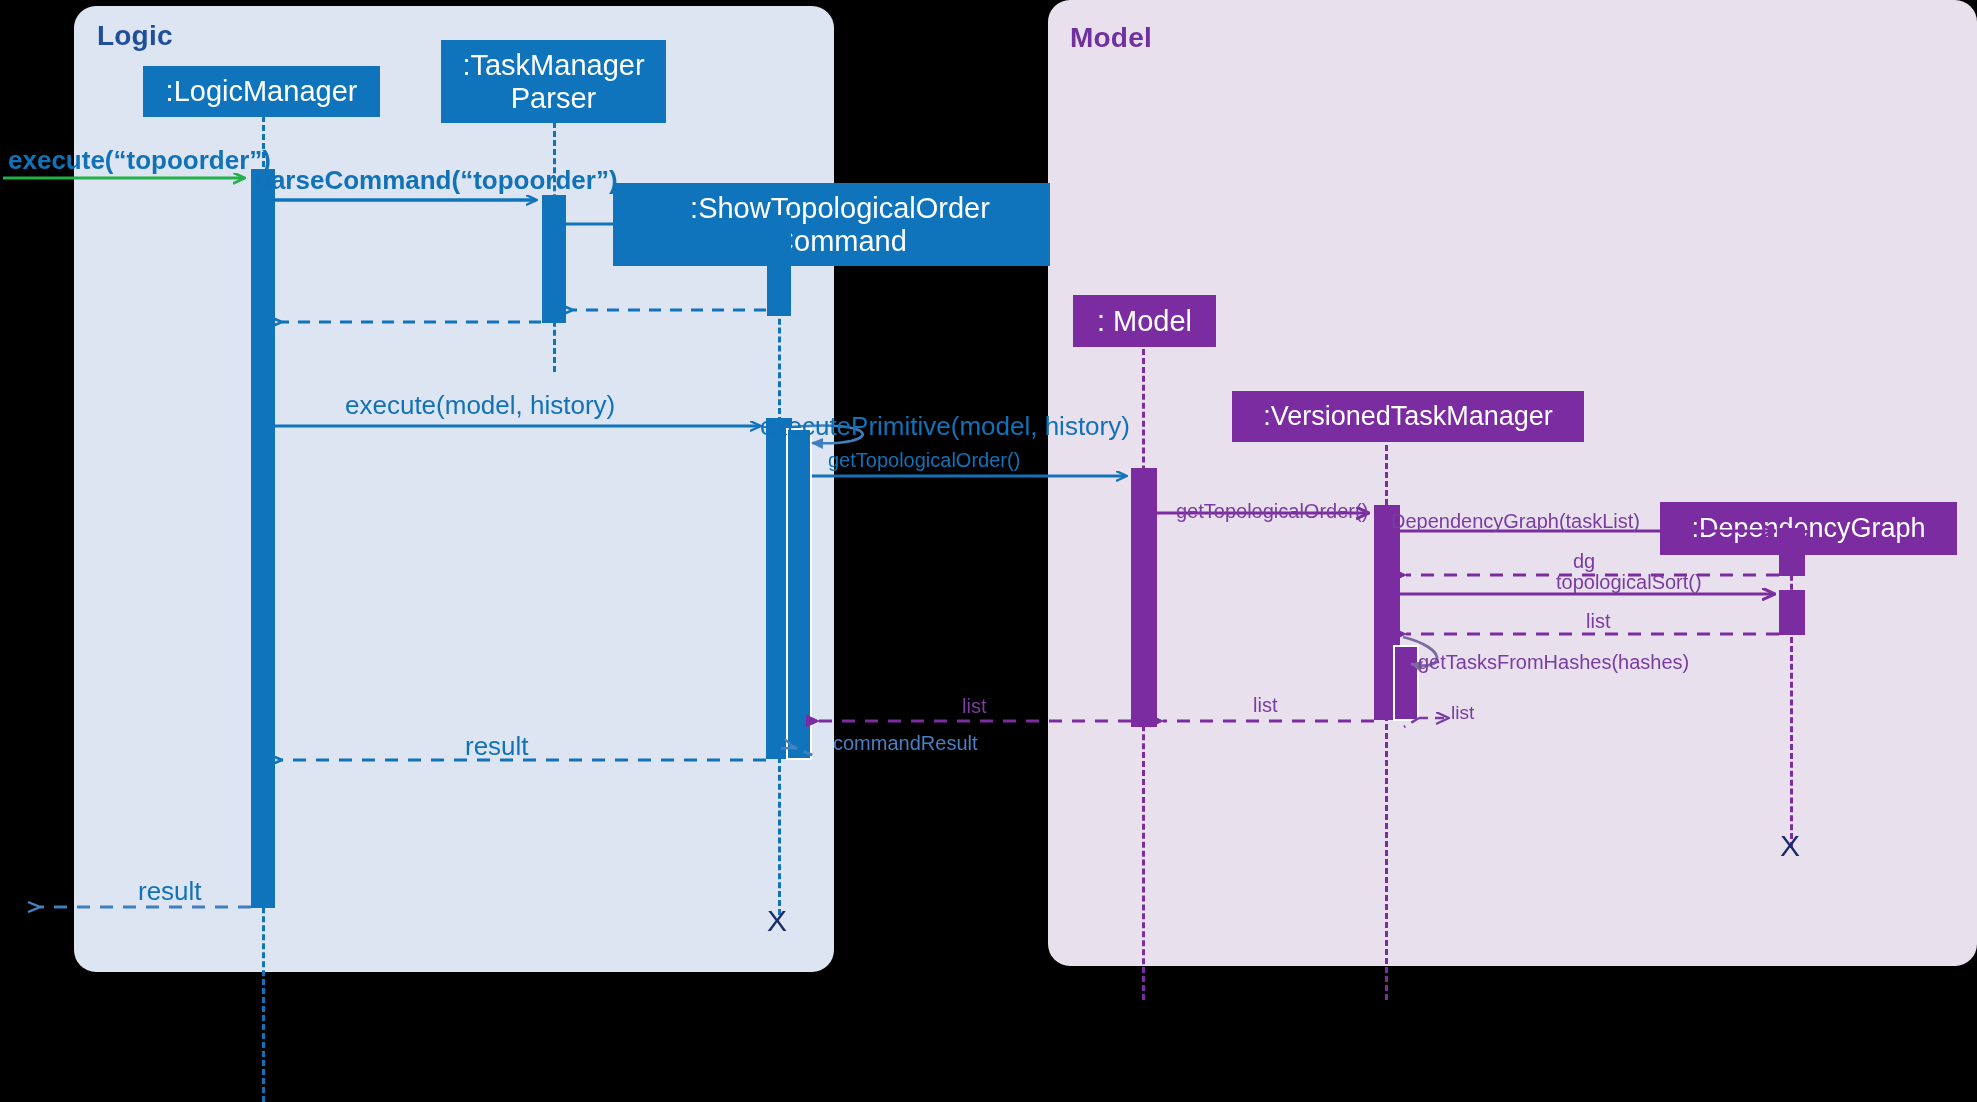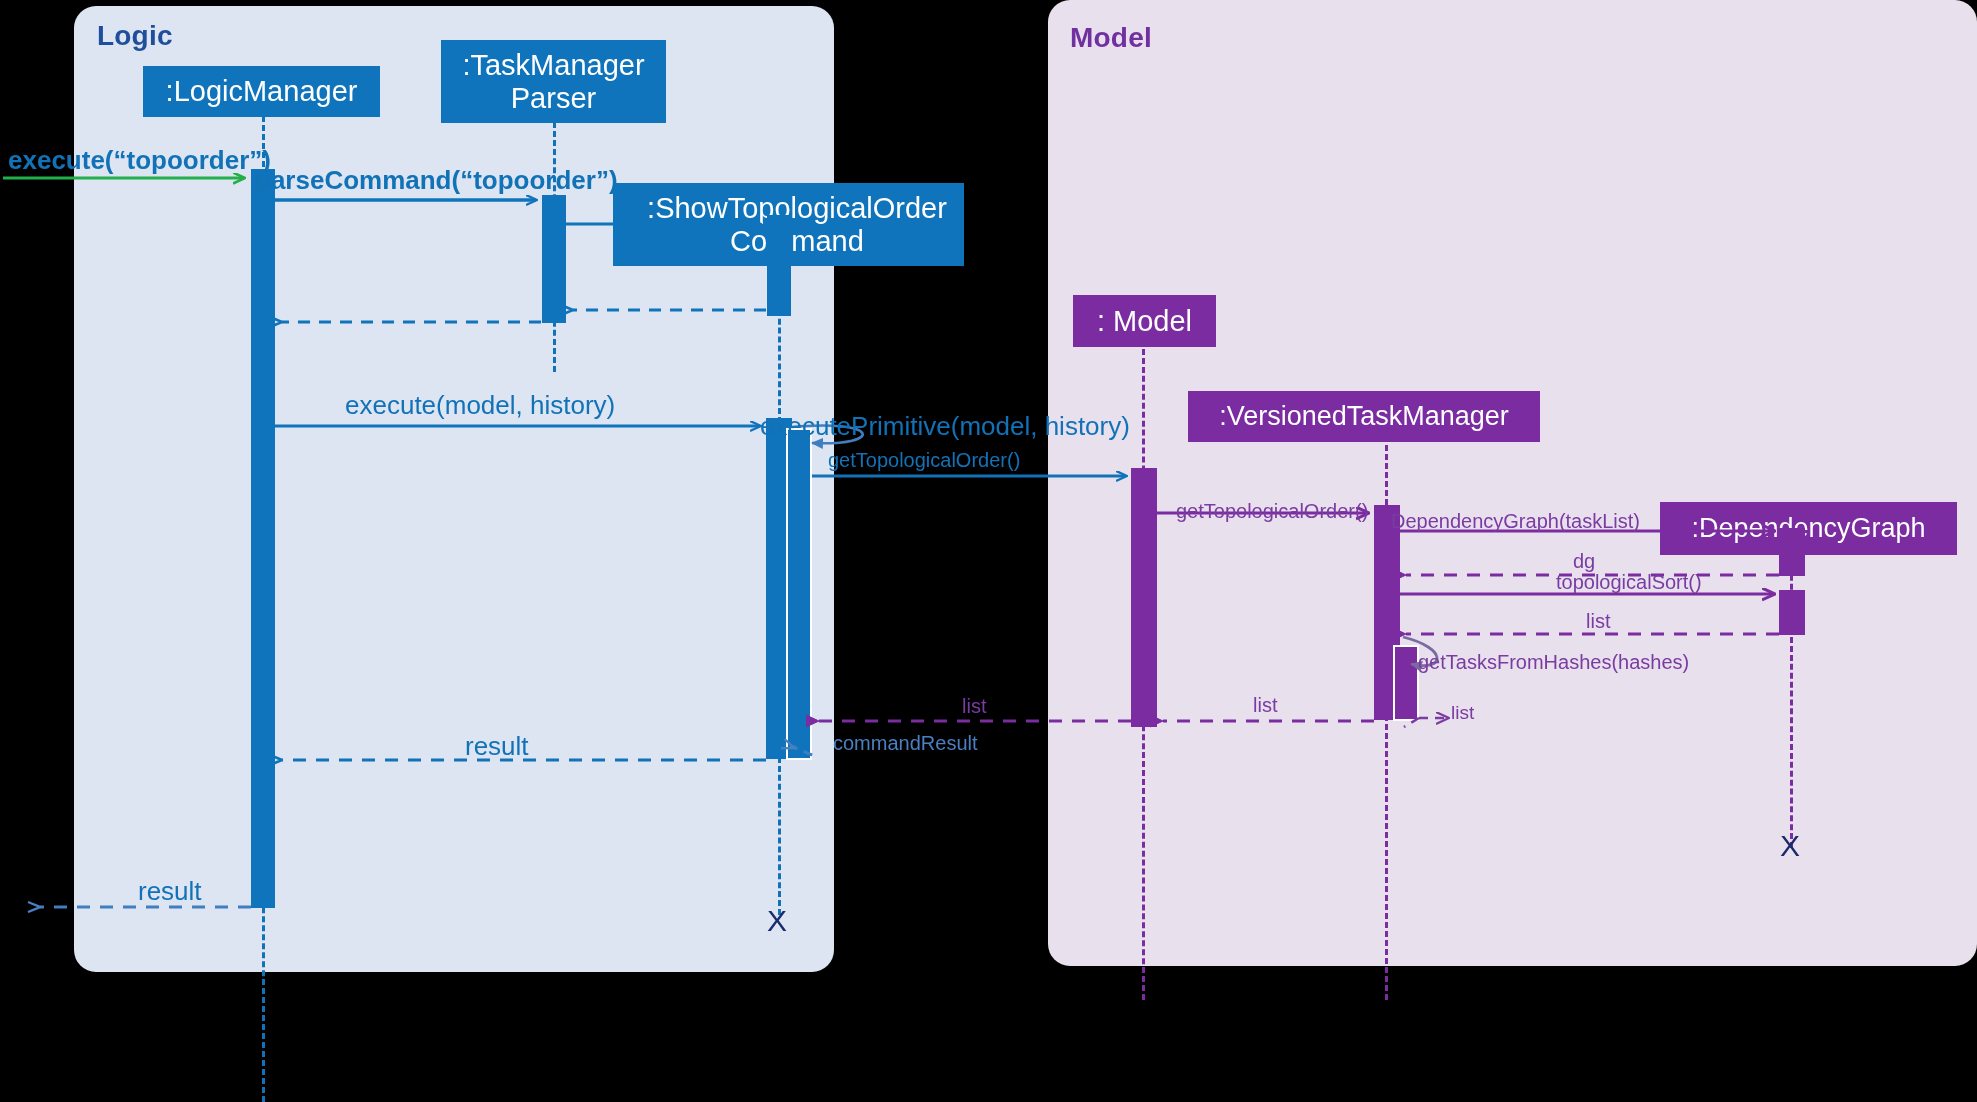--- a/index.html
+++ b/index.html
@@ -92,28 +92,28 @@
   <div class="lifeline" style="left:1385px; top:436px; height:564px; border-left-color:#7a2ca0;"></div>
   <div class="lifeline" style="left:1790px; top:548px; height:300px; border-left-color:#7a2ca0;"></div>
 
   <div class="lifeline-box" style="left:143px; top:66px; width:237px; height:51px; background:#0f74bb;">:LogicManager</div>
 
   <div class="lifeline-box" style="left:441px; top:40px; width:225px; height:83px; background:#0f74bb; flex-direction:column;">
     <span>:TaskManager</span>
     <span>Parser</span>
   </div>
 
-  <div class="lifeline-box" style="left:613px; top:183px; width:351px; height:83px; background:#0f74bb; flex-direction:column;padding-left:27px;">
+  <div class="lifeline-box" style="left:613px; top:183px; width:437px; height:83px; background:#0f74bb; flex-direction:column;padding-left:27px;">
     <span>:ShowTopologicalOrder</span>
     <span>Command</span>
   </div>
 
   <div class="lifeline-box" style="left:1073px; top:295px; width:143px; height:52px; background:#7a2ca0;">: Model</div>
 
-  <div class="lifeline-box" style="left:1188px; top:391px; width:352px; height:51px; background:#7a2ca0; font-size:27px;">:VersionedTaskManager</div>
+  <div class="lifeline-box" style="left:1232px; top:391px; width:352px; height:51px; background:#7a2ca0; font-size:27px;">:VersionedTaskManager</div>
 
   <div class="lifeline-box" style="left:1660px; top:502px; width:297px; height:53px; background:#7a2ca0; font-size:27px;">:DependencyGraph</div>
 
   <div class="activation" style="left:251px; top:169px; width:24px; height:739px; background:#0f74bb;"></div>
 
   <div class="activation" style="left:542px; top:195px; width:24px; height:128px; background:#0f74bb;"></div>
 
   <div class="activation" style="left:767px; top:215px; width:24px; height:101px; background:#0f74bb;"></div>
 
   <div class="activation" style="left:766px; top:418px; width:26px; height:341px; background:#0f74bb;"></div>

